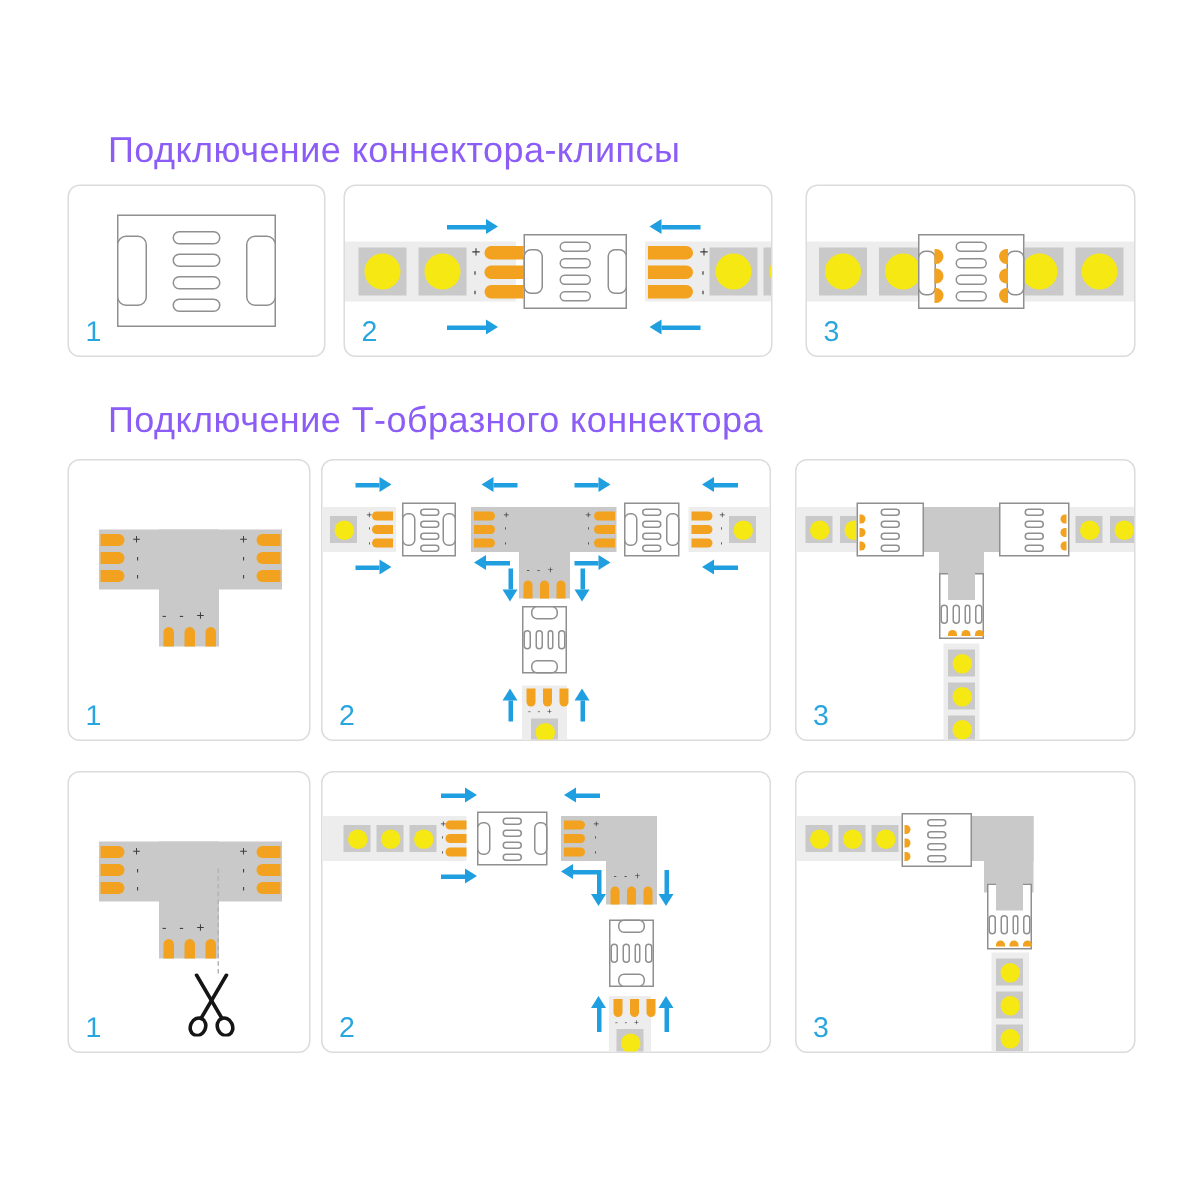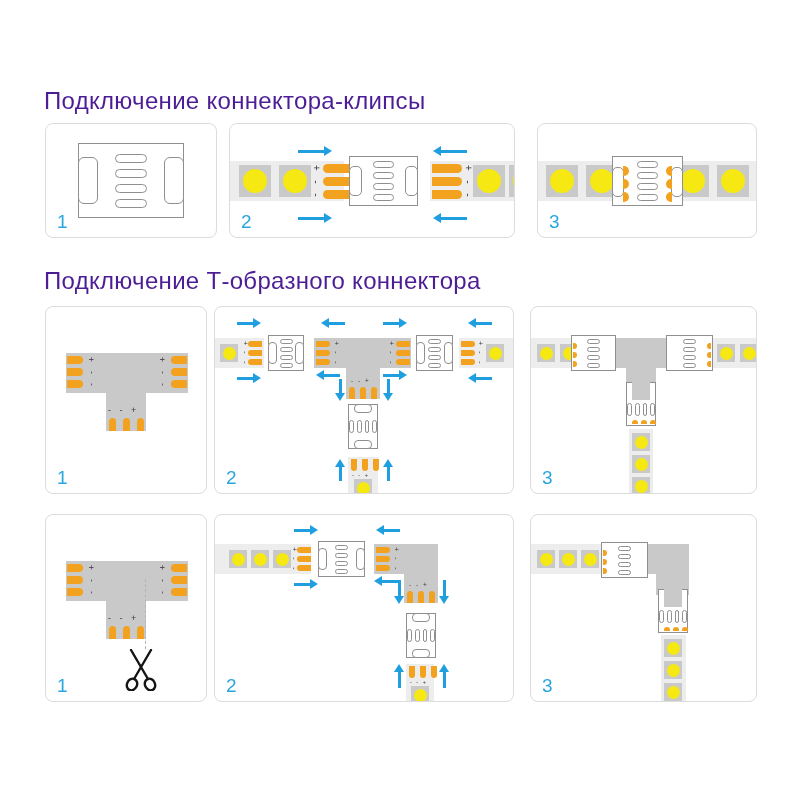--- a/index.html
+++ b/index.html
@@ -1,18 +1,18 @@
 <!DOCTYPE html>
 <html><head>
 <meta charset="utf-8">
 <style>
   html,body{margin:0;padding:0;}
   body{width:800px;height:800px;background:#ffffff;position:relative;
        font-family:"Liberation Sans",sans-serif;overflow:hidden;}
-  .title{position:absolute;color:#4c1d95;font-size:24px;letter-spacing:.3px;white-space:nowrap;}
+  .title{position:absolute;color:#8b5cf6;font-size:24px;letter-spacing:.3px;white-space:nowrap;margin-left:28px;}
   .panel{position:absolute;background:#fff;border:1px solid #dcdcdc;border-radius:8px;overflow:hidden;box-sizing:border-box;}
   .num{position:absolute;left:11px;bottom:4px;color:#29a6de;font-size:19px;}
   .strip{position:absolute;background:#ededed;}
   .gray{position:absolute;background:#c9c9c9;}
   
   .led{position:absolute;background:#c9c9c9;color:#c9c9c9;}
   .led::after{content:"";position:absolute;border-radius:50%;background:#f6e812;color:#f6e812;}
   .led.lg{width:32px;height:32px;} .led.lg::after{inset:4px;}
   .led.sm{width:18px;height:18px;} .led.sm::after{inset:2.5px;}
   

